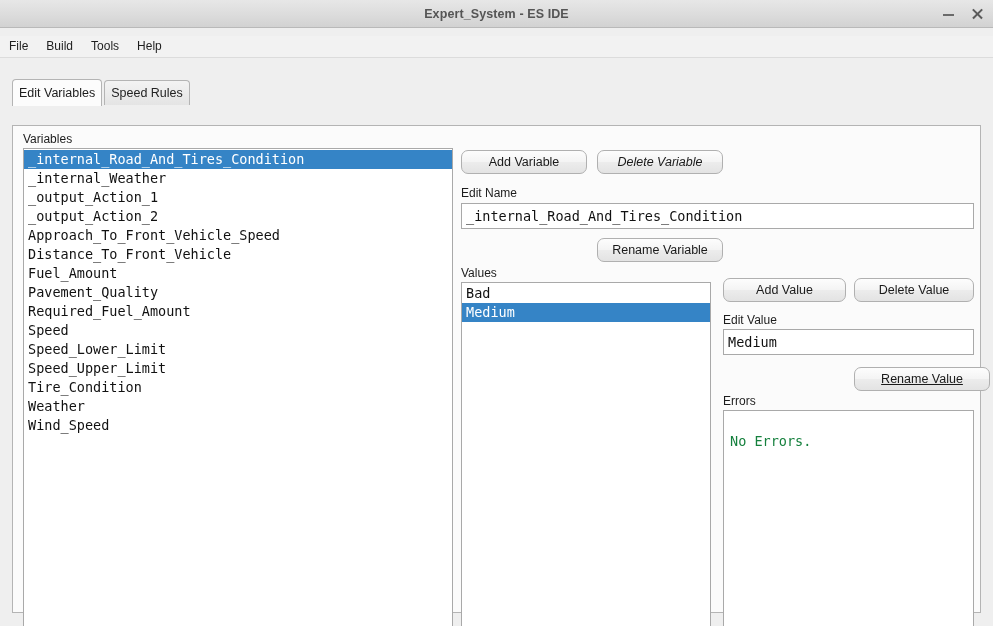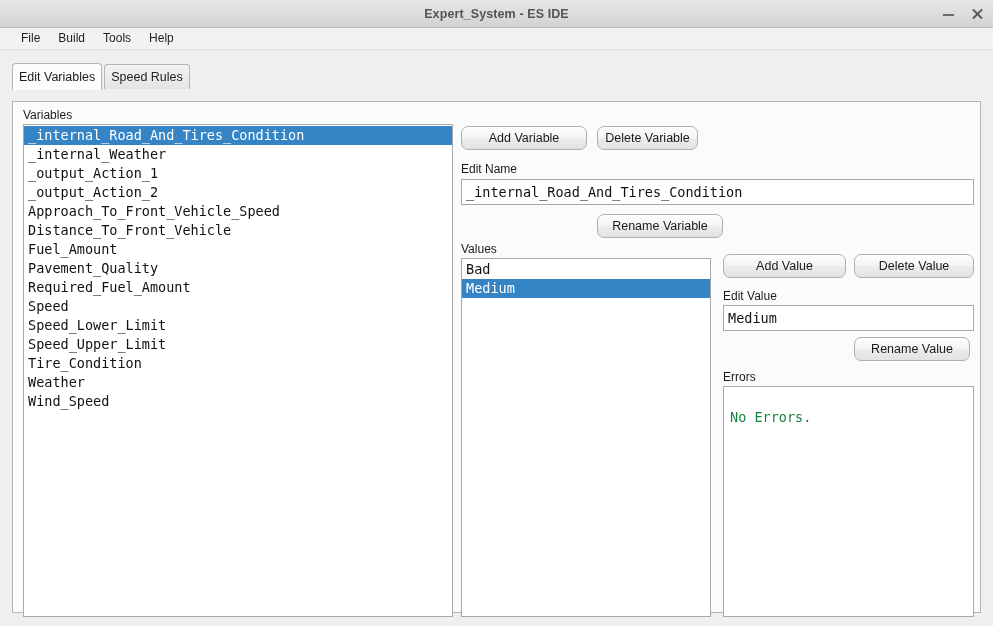--- a/index.html
+++ b/index.html
@@ -18,20 +18,21 @@
 
   
   #window {
     position: relative;
     width: 993px;
     height: 626px;
     background: #efefef;
     box-sizing: border-box;
     display: flex;
     flex-direction: column;
+    gap: 8px;
   }
 
   
   #titlebar {
     position: relative;
     height: 27px;
     background: linear-gradient(to bottom, #e7e7e7 0%, #dcdcdc 55%, #d2d2d2 100%);
     border-bottom: 1px solid #b9b9b9;
     flex: 0 0 auto;
     display: flex;
@@ -82,21 +83,21 @@
   .win-btn.close::before { transform: rotate(45deg); }
   .win-btn.close::after  { transform: rotate(-45deg); }
 
   
   #menubar {
     height: 21px;
     background: #f2f2f2;
     border-bottom: 1px solid #dcdcdc;
     display: flex;
     align-items: center;
-    padding-left: 12px;
+    padding-left: 0;
     flex: 0 0 auto;
   }
   .menu-item {
     padding: 2px 9px;
     font-size: 12px;
     color: #1e1e1e;
     cursor: default;
     line-height: 15px;
   }
 
@@ -260,38 +261,38 @@
         <div class="list-row">Required_Fuel_Amount</div>
         <div class="list-row">Speed</div>
         <div class="list-row">Speed_Lower_Limit</div>
         <div class="list-row">Speed_Upper_Limit</div>
         <div class="list-row">Tire_Condition</div>
         <div class="list-row">Weather</div>
         <div class="list-row">Wind_Speed</div>
       </div>
 
     <div class="btn" style="left:448px; top:24px; width:126px; height:24px;">Add Variable</div>
-    <div class="btn" style="left:584px; top:24px; width:101px; height:24px;">Delete Variable</div>
+    <div class="btn" style="left:584px; top:24px; width:126px; height:24px;font-style:italic;">Delete Variable</div>
 
     <div class="field-label" style="left:448px; top:60px;">Edit Name</div>
     <div class="textbox" style="left:448px; top:77px; width:513px; height:26px;">_internal_Road_And_Tires_Condition</div>
 
     <div class="btn" style="left:584px; top:112px; width:126px; height:24px;">Rename Variable</div>
 
     <div class="field-label" style="left:448px; top:140px;">Values</div>
     <div class="listbox" id="values-list" style="left:448px; top:156px; width:250px; height:359px;">
         <div class="list-row">Bad</div>
         <div class="list-row selected">Medium</div>
       </div>
 
     <div class="btn" style="left:710px; top:152px; width:123px; height:24px;">Add Value</div>
     <div class="btn" style="left:841px; top:152px; width:120px; height:24px;">Delete Value</div>
 
     <div class="field-label" style="left:710px; top:187px;">Edit Value</div>
     <div class="textbox" style="left:710px; top:203px; width:251px; height:26px;">Medium</div>
 
-    <div class="btn" style="left:841px; top:235px; width:116px; height:24px;">Rename Value</div>
+    <div class="btn" style="left:841px; top:241px; width:136px; height:24px;text-decoration:underline;">Rename Value</div>
 
     <div class="field-label" style="left:710px; top:268px;">Errors</div>
     <div class="errbox" style="left:710px; top:284px; width:251px; height:231px;">No Errors.</div>
 
   </div>
 </div>
 
 </body></html>

